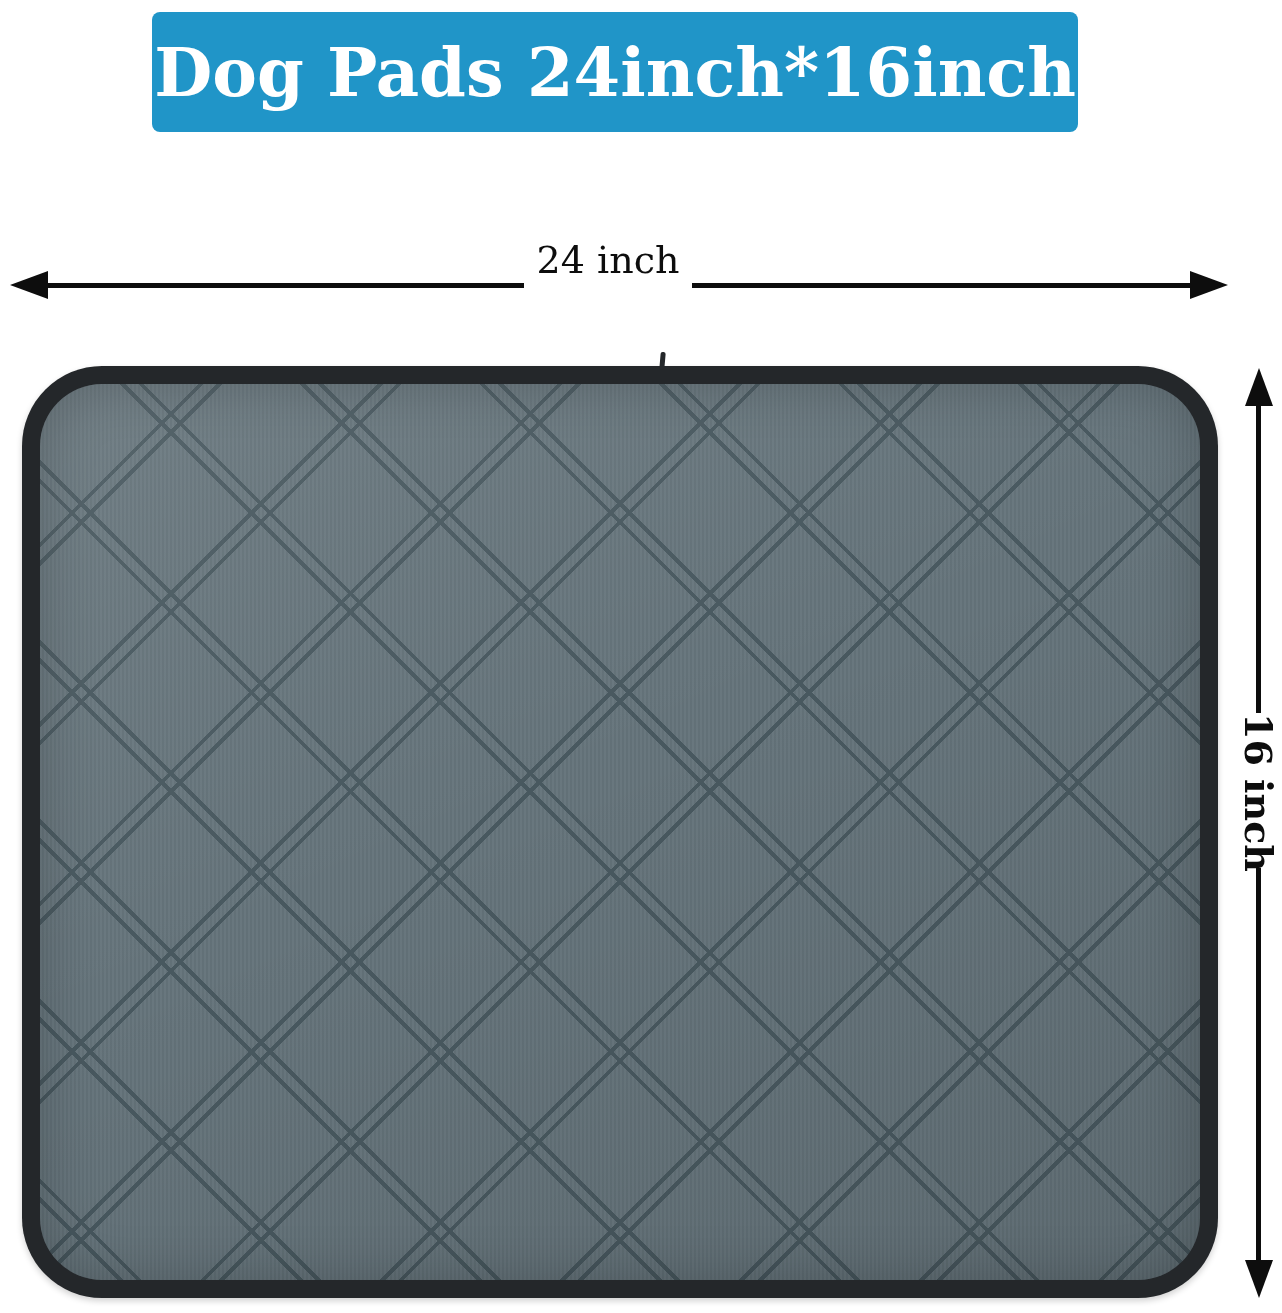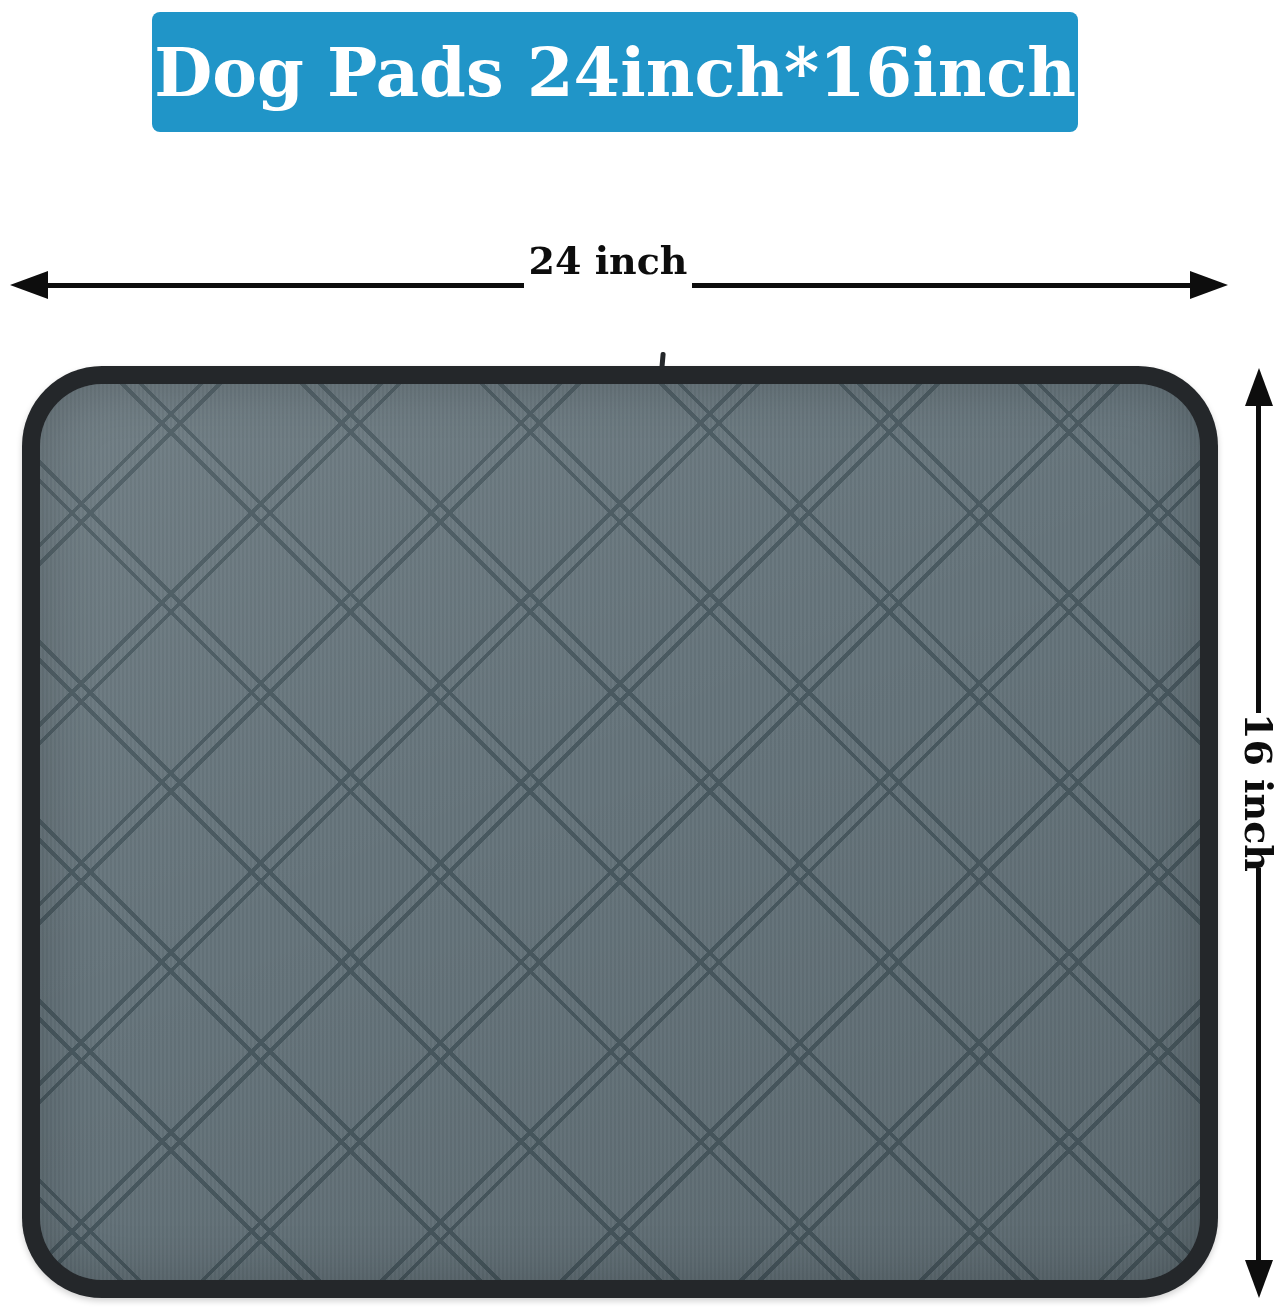--- a/index.html
+++ b/index.html
@@ -61,21 +61,21 @@
     border-top:14px solid transparent;
     border-bottom:14px solid transparent;
     border-left:38px solid var(--ink);
   }
   .hlabel{
     position:absolute;
     left:524px; top:237px;
     width:168px;
     text-align:center;
     font-size:38px;
-    font-weight:bold;
+    font-weight:normal;
     color:var(--ink);
     line-height:1.25;
     white-space:nowrap;
   }
 
   
   .vline{
     position:absolute;
     left:1256px; width:5px;
     background:var(--ink);

